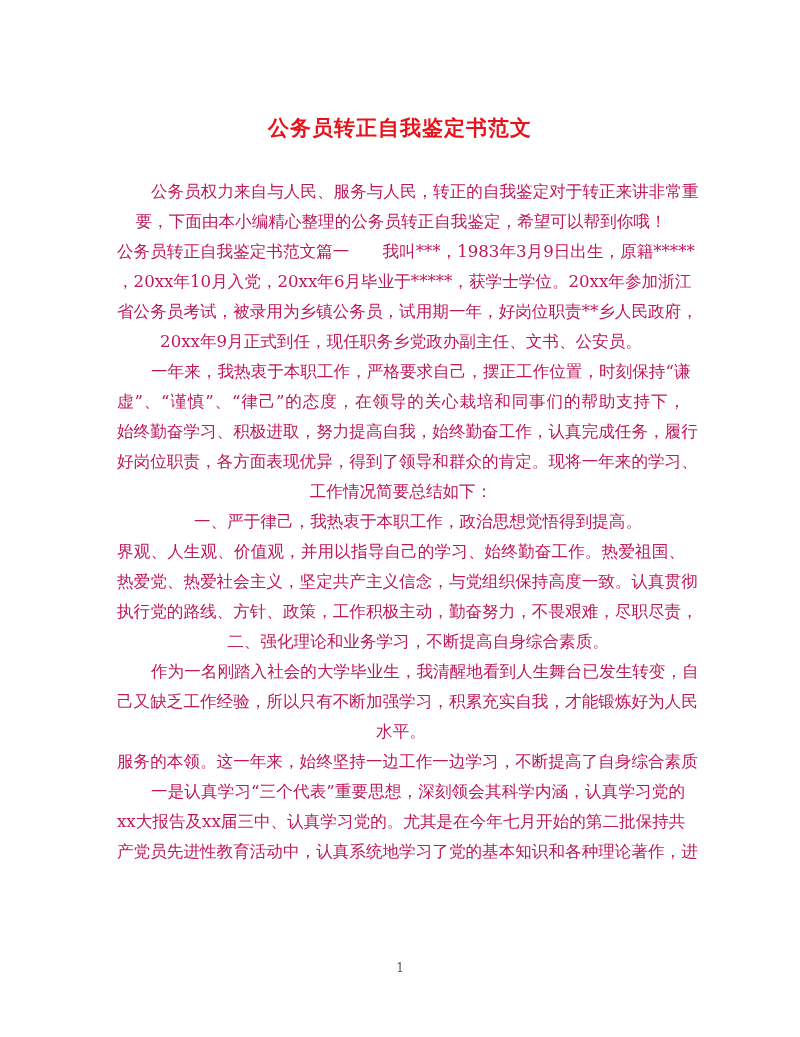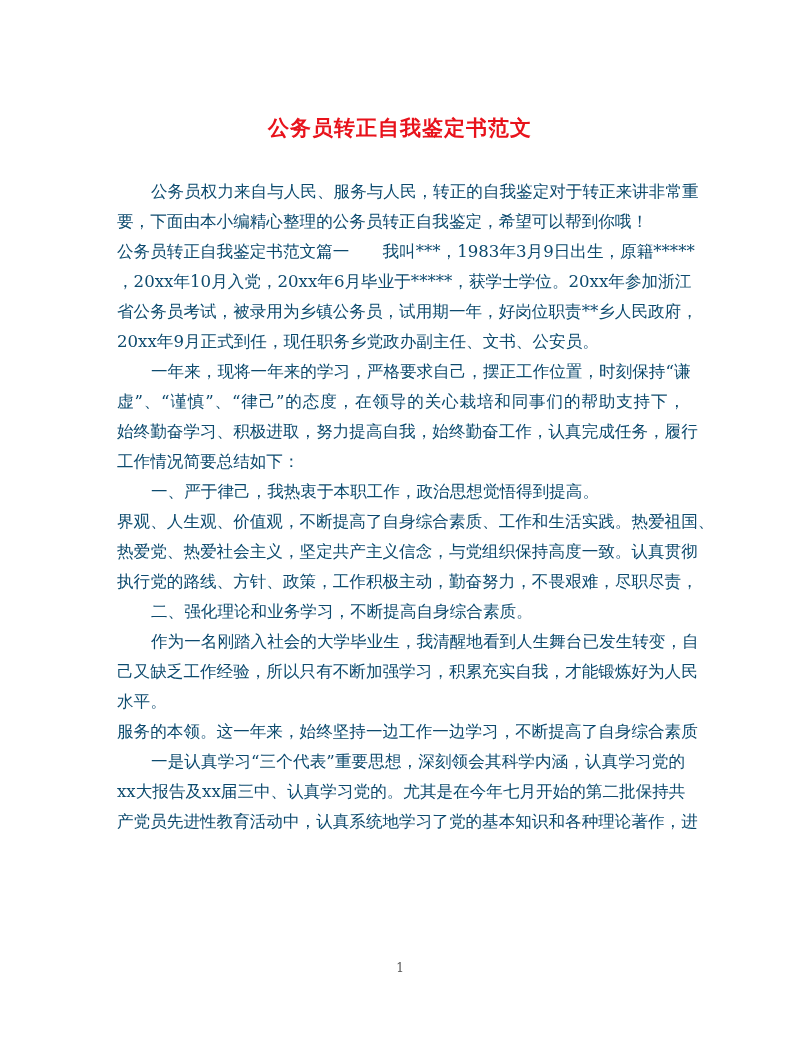--- a/index.html
+++ b/index.html
@@ -6,49 +6,50 @@
   body { width: 800px; height: 1037px; position: relative; overflow: hidden; }
   .page { position: absolute; left: 0; top: 0; width: 800px; height: 1037px; background: #fff; }
   .title {
     position: absolute; left: 0; right: 0; top: 114px;
     text-align: center; color: #e8121b;
     font-family: Liberation Mono, monospace; font-size: 21px; font-weight: bold;
     letter-spacing: 1px;
   }
   .body {
     position: absolute; left: 117px; top: 177px; width: 568px;
-    font-family: "DejaVu Serif", serif; font-size: 16.6px; color: #0c4a6e;
+    font-family: "DejaVu Serif", serif; font-size: 16.6px; color: #be185d;
     line-height: 30px;
   }
-  .line { white-space: nowrap; height: 30px; }
+  .line { white-space: nowrap; height: 30px; text-align: center; }
   .indent { padding-left: 34px; }
   .line.justify { text-align: justify; text-align-last: justify; }
   .pagenum {
     position: absolute; left: 0; right: 0; top: 961px; text-align: center;
     font-family: "DejaVu Serif", serif; font-size: 12px; color: #555;
   }
 </style>
 </head>
 <body>
 
 <div class="page">
   <div class="title">公务员转正自我鉴定书范文</div>
   <div class="body" id="doc-body">
       <div class="line indent justify">公务员权力来自与人民、服务与人民，转正的自我鉴定对于转正来讲非常重</div>
       <div class="line">要，下面由本小编精心整理的公务员转正自我鉴定，希望可以帮到你哦！</div>
       <div class="line justify">公务员转正自我鉴定书范文篇一　　我叫***，1983年3月9日出生，原籍*****</div>
       <div class="line justify">，20xx年10月入党，20xx年6月毕业于*****，获学士学位。20xx年参加浙江</div>
       <div class="line justify">省公务员考试，被录用为乡镇公务员，试用期一年，好岗位职责**乡人民政府，</div>
       <div class="line">20xx年9月正式到任，现任职务乡党政办副主任、文书、公安员。</div>
-      <div class="line indent justify">一年来，现将一年来的学习，严格要求自己，摆正工作位置，时刻保持“谦</div>
+      <div class="line indent justify">一年来，我热衷于本职工作，严格要求自己，摆正工作位置，时刻保持“谦</div>
       <div class="line justify">虚”、“谨慎”、“律己”的态度，在领导的关心栽培和同事们的帮助支持下，</div>
       <div class="line justify">始终勤奋学习、积极进取，努力提高自我，始终勤奋工作，认真完成任务，履行</div>
+      <div class="line justify">好岗位职责，各方面表现优异，得到了领导和群众的肯定。现将一年来的学习、</div>
       <div class="line">工作情况简要总结如下：</div>
       <div class="line indent">一、严于律己，我热衷于本职工作，政治思想觉悟得到提高。</div>
-      <div class="line justify">界观、人生观、价值观，不断提高了自身综合素质、工作和生活实践。热爱祖国、</div>
+      <div class="line justify">界观、人生观、价值观，并用以指导自己的学习、始终勤奋工作。热爱祖国、</div>
       <div class="line justify">热爱党、热爱社会主义，坚定共产主义信念，与党组织保持高度一致。认真贯彻</div>
       <div class="line justify">执行党的路线、方针、政策，工作积极主动，勤奋努力，不畏艰难，尽职尽责，</div>
       <div class="line indent">二、强化理论和业务学习，不断提高自身综合素质。</div>
       <div class="line indent justify">作为一名刚踏入社会的大学毕业生，我清醒地看到人生舞台已发生转变，自</div>
       <div class="line justify">己又缺乏工作经验，所以只有不断加强学习，积累充实自我，才能锻炼好为人民</div>
       <div class="line">水平。</div>
       <div class="line justify">服务的本领。这一年来，始终坚持一边工作一边学习，不断提高了自身综合素质</div>
       <div class="line indent justify">一是认真学习“三个代表”重要思想，深刻领会其科学内涵，认真学习党的</div>
       <div class="line justify">xx大报告及xx届三中、认真学习党的。尤其是在今年七月开始的第二批保持共</div>
       <div class="line justify">产党员先进性教育活动中，认真系统地学习了党的基本知识和各种理论著作，进</div>

